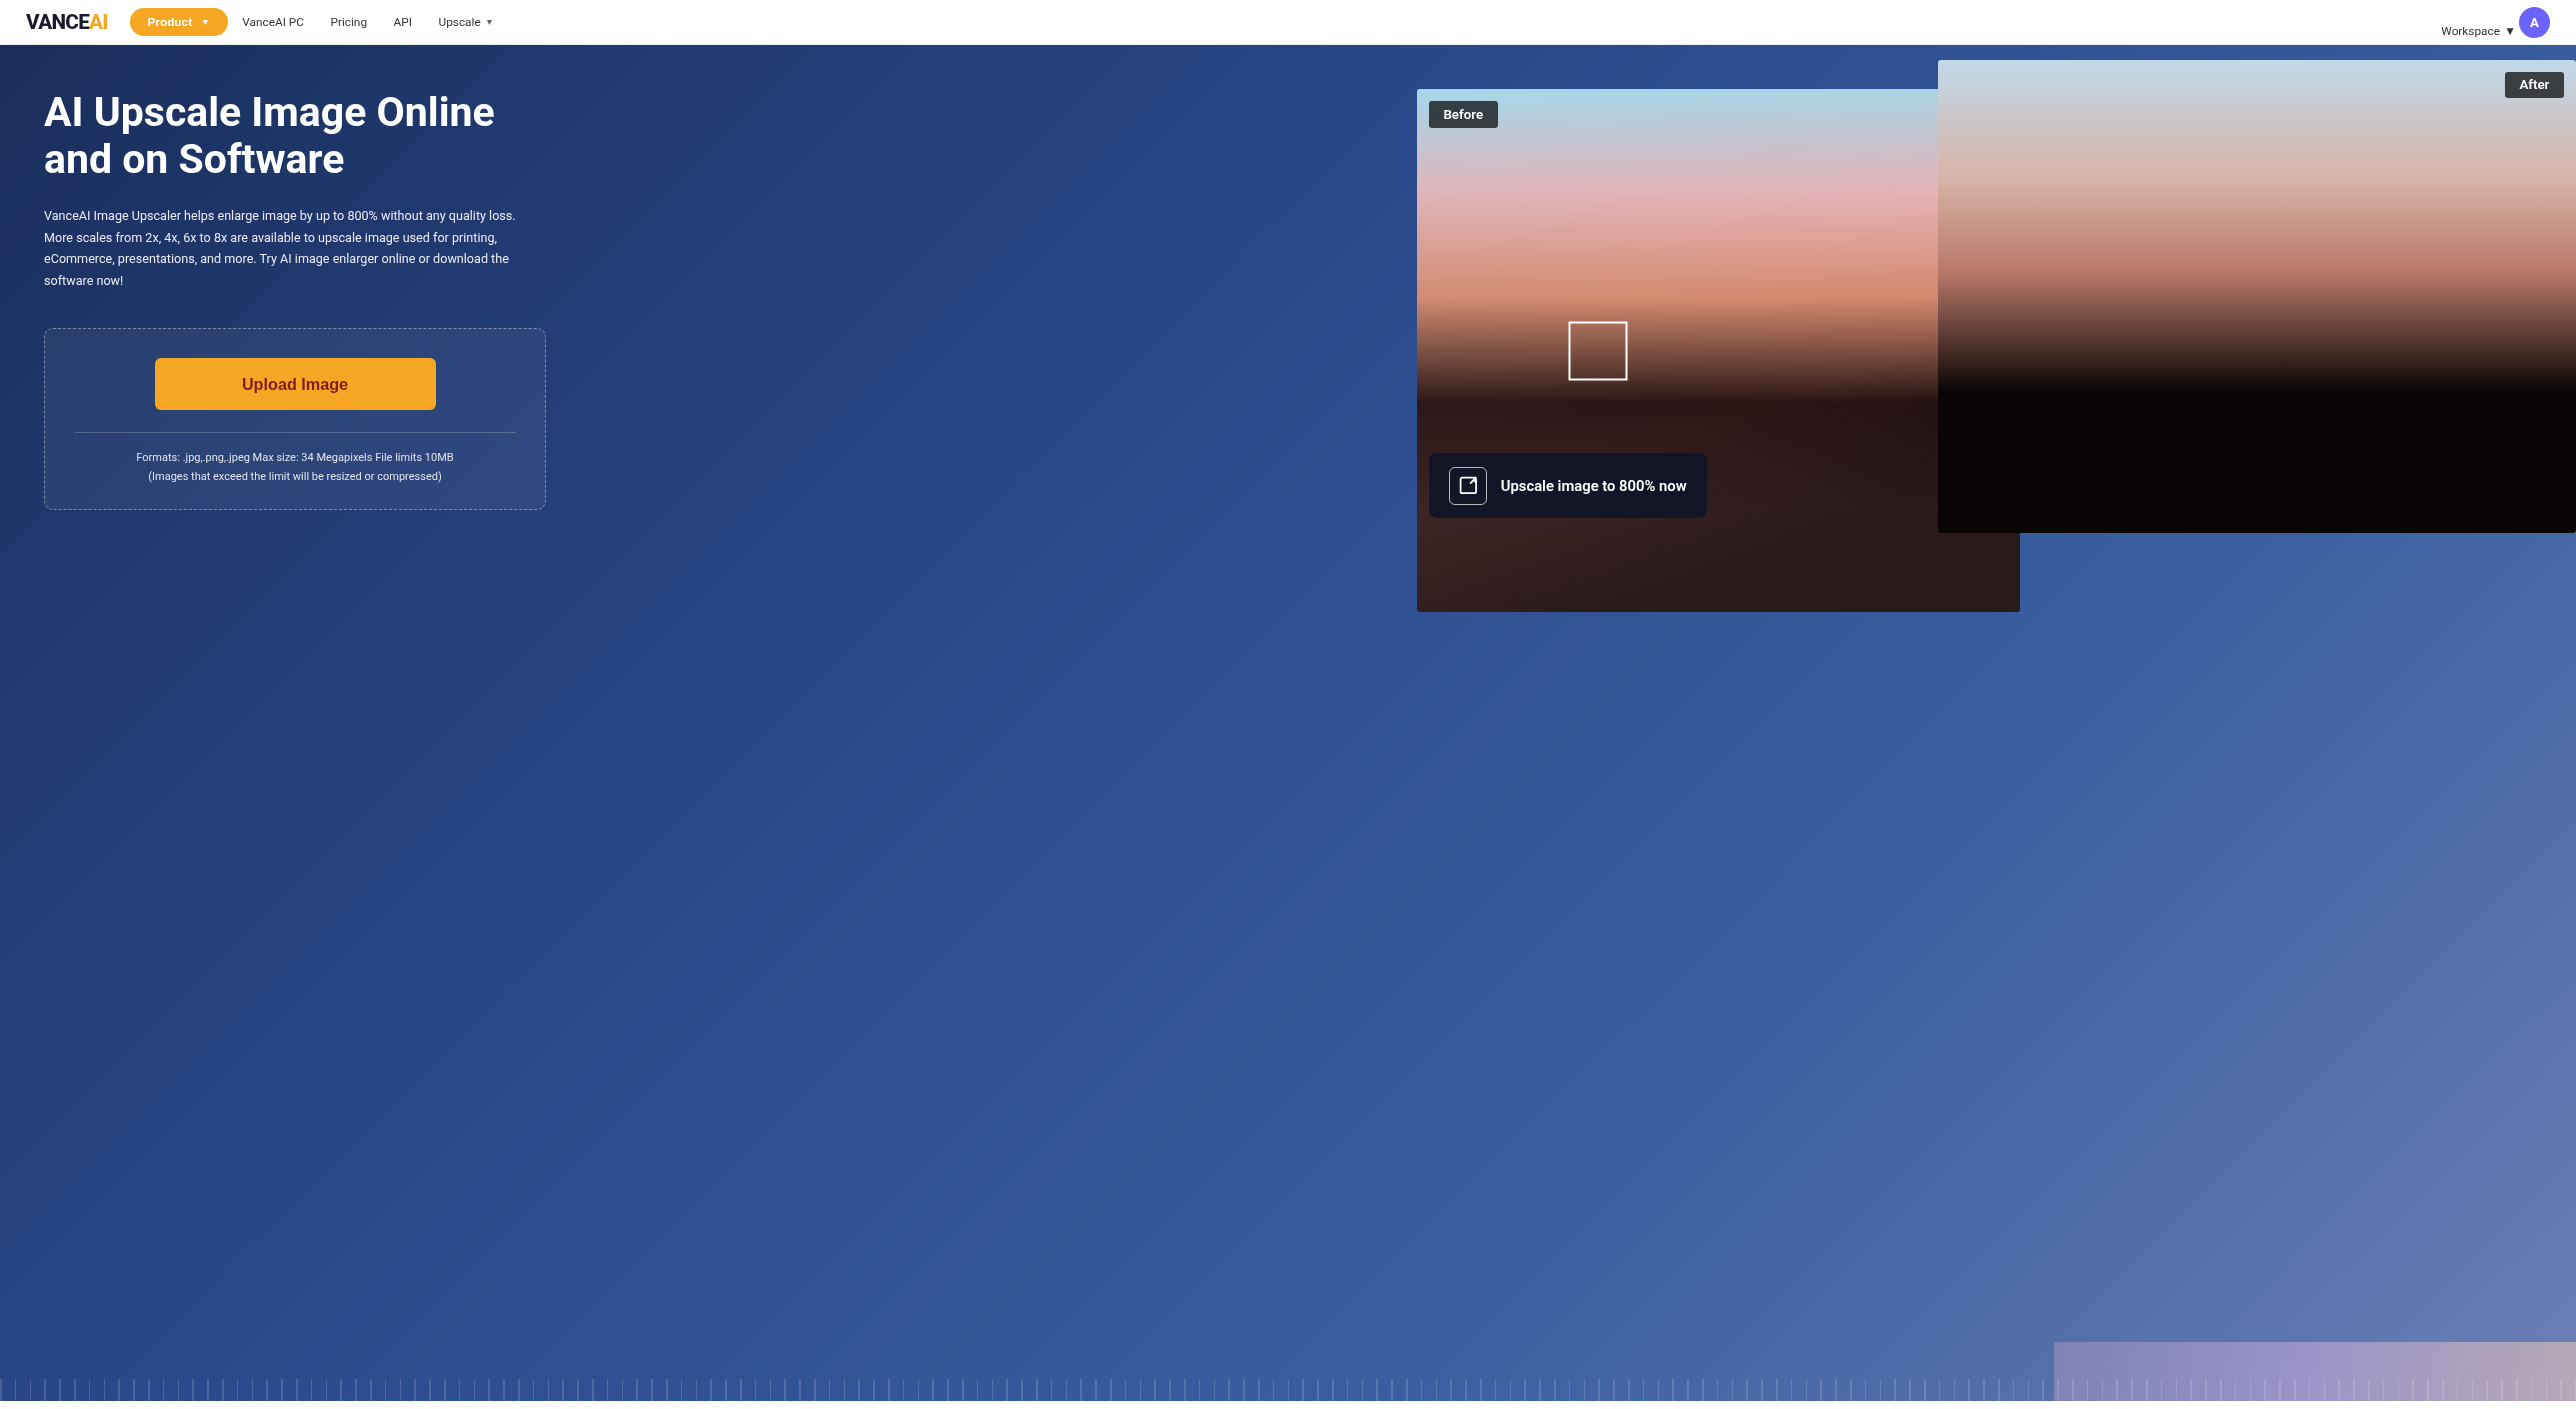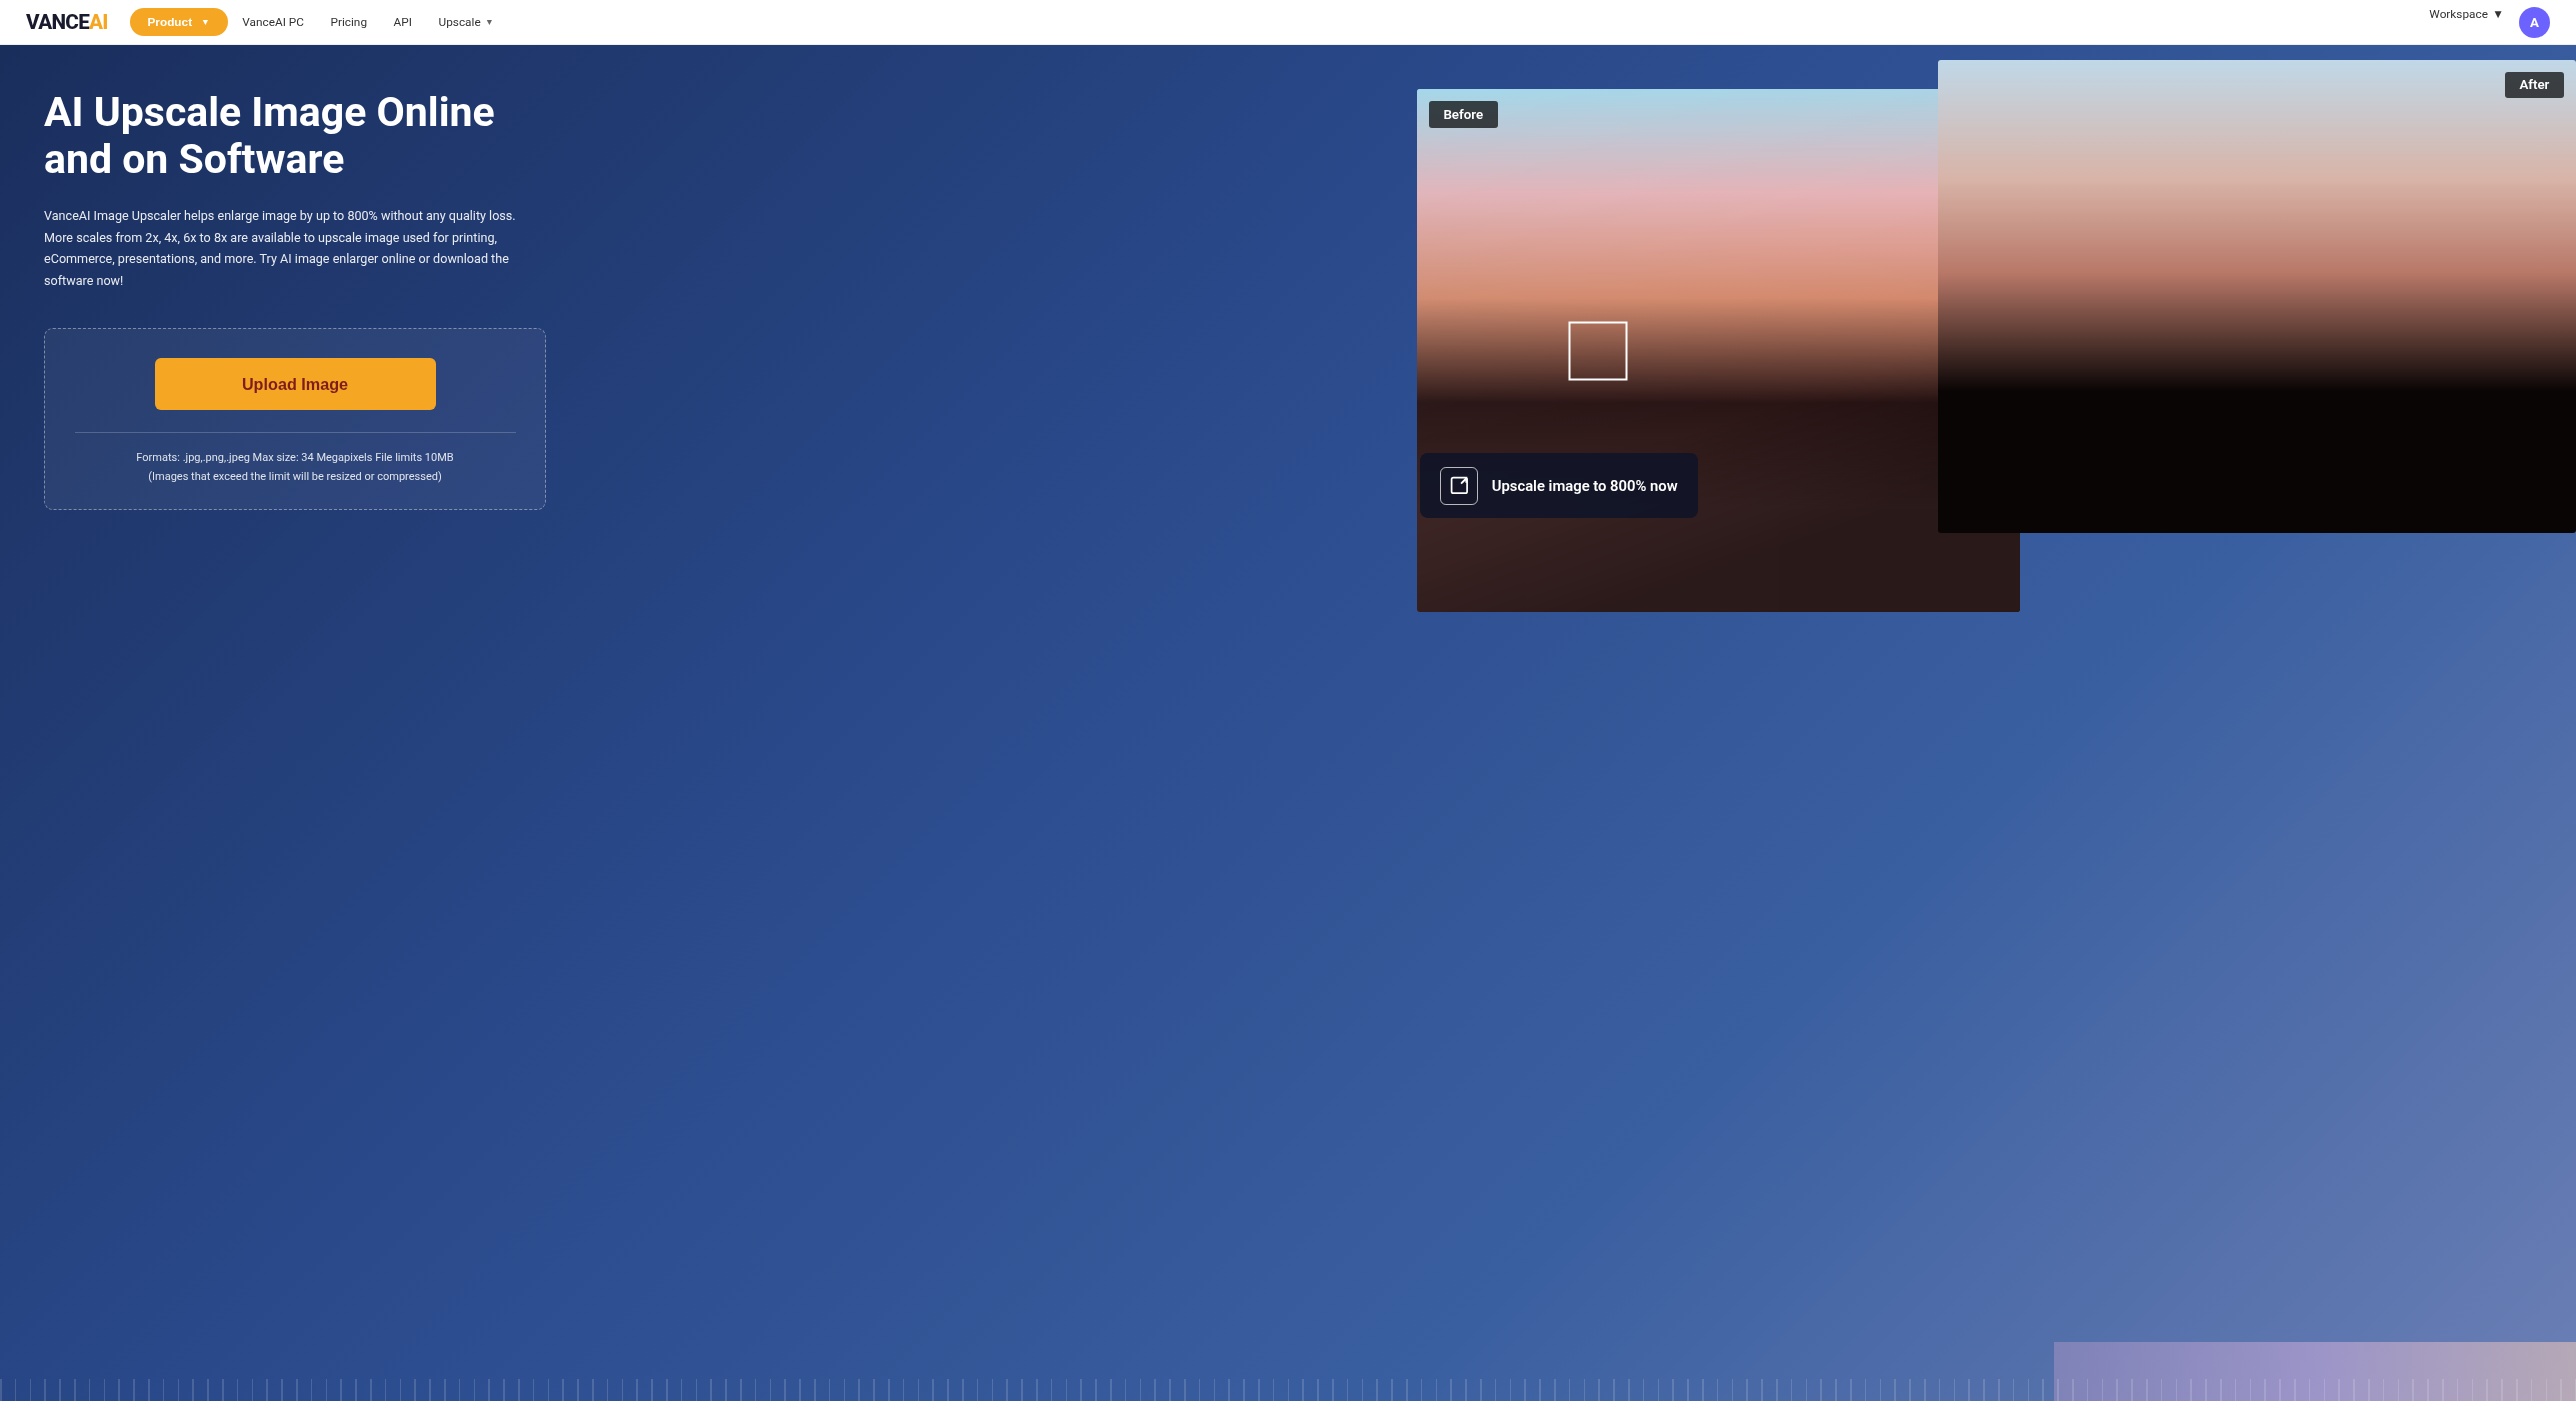--- a/index.html
+++ b/index.html
@@ -80,22 +80,22 @@
       gap: 4.4px;
     }
 
     .nav-link .chevron {
       font-size: 8.9px;
       color: #666;
     }
 
     .nav-right {
       display: flex;
-      align-items: flex-start;
-      gap: 15px;
+      align-items: flex-end;
+      gap: 3px;
       margin-left: auto;
     }
 
     .workspace-btn {
       display: flex;
       align-items: center;
       gap: 4.4px;
       color: #333;
       font-size: 11.8px;
       cursor: pointer;
@@ -272,21 +272,21 @@
     .after-face {
       width: 100%;
       height: 100%;
       background: linear-gradient(180deg, #c0d8e8 0%, #d8b4a8 25%, #b87868 45%, #0a0505 70%);
     }
 
     
     .upscale-badge {
       position: absolute;
       bottom: 44px;
-      left: 3px;
+      left: 12px;
       background: rgba(15, 20, 40, 0.88);
       color: #fff;
       border-radius: 7.4px;
       padding: 13.3px 20.7px;
       display: flex;
       align-items: center;
       gap: 13.3px;
       font-size: 14.8px;
       font-weight: 600;
       min-width: 266px;

